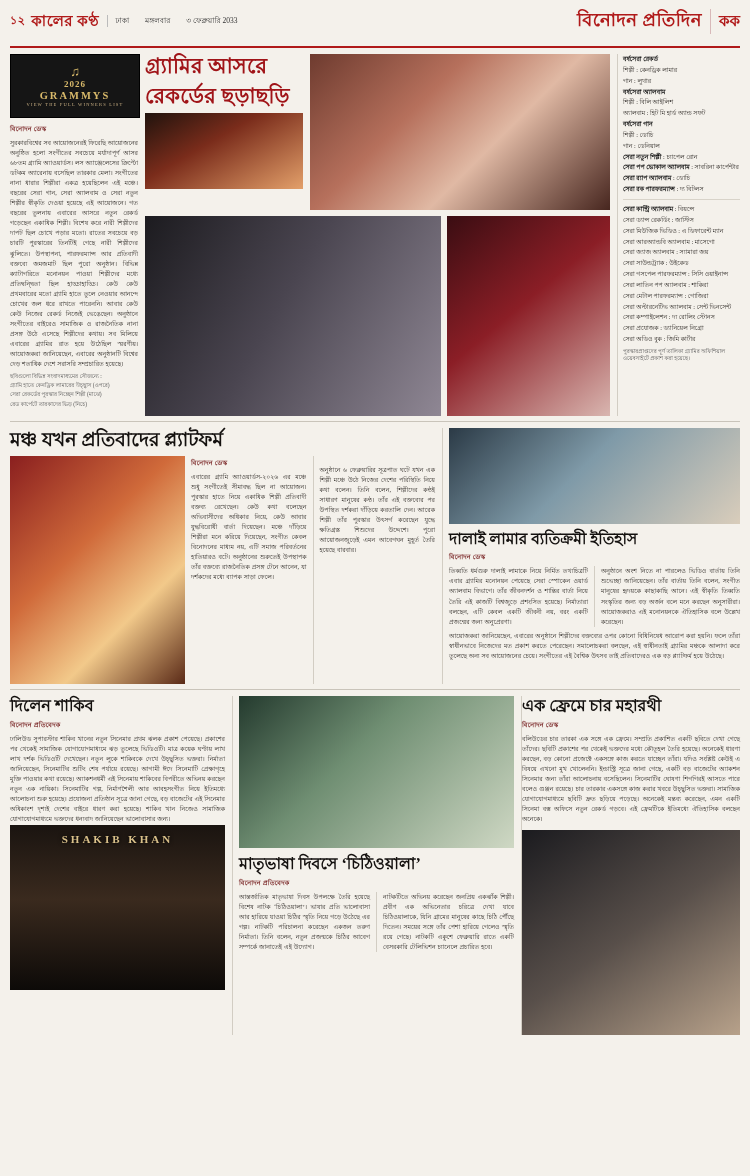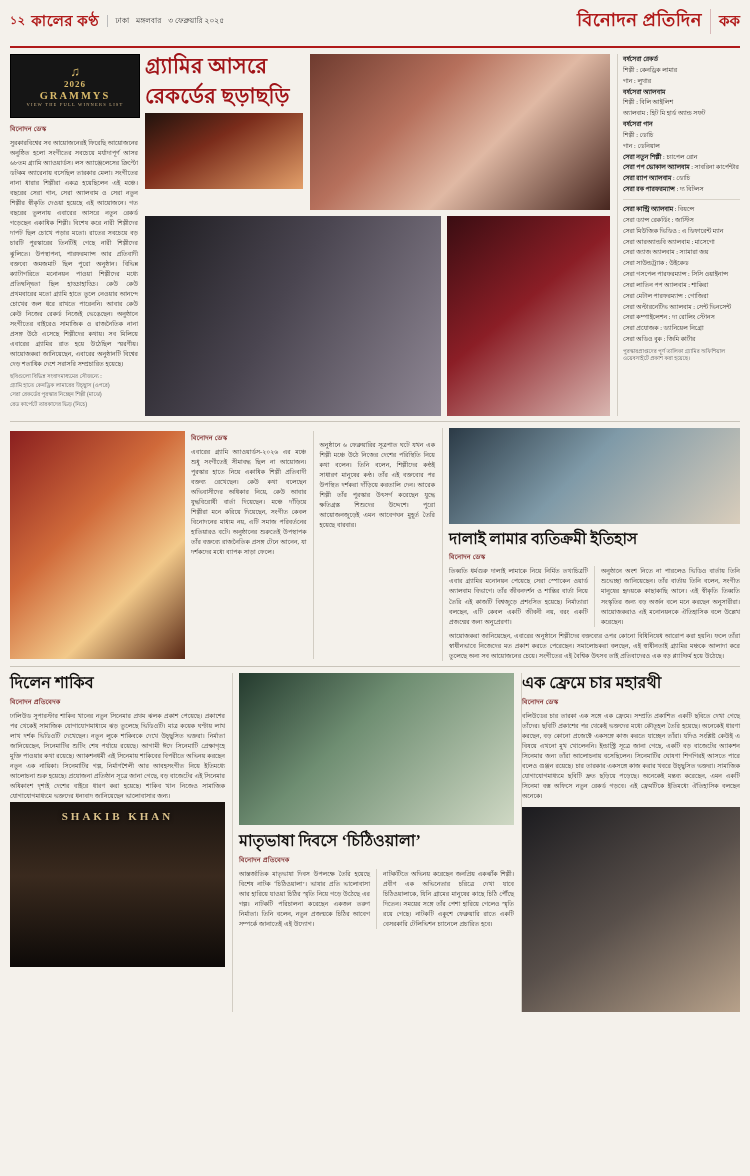--- a/index.html
+++ b/index.html
@@ -26,21 +26,21 @@
     height:26px;
   }
   .mast-left{display:flex;align-items:center;gap:6px;}
   .page-no{
     font-size:11px;color:#b01a1a;font-weight:bold;letter-spacing:0.5px;
   }
   .mast-logo{
     font-size:15px;font-weight:bold;color:#b01a1a;letter-spacing:0.5px;
   }
   .mast-date{
-    font-size:7.5px;color:#333;display:flex;gap:7px;align-items:center;
+    font-size:7.5px;color:#333;display:flex;gap:16px;align-items:center;
     border-left:1px solid #bbb;padding-left:7px;margin-left:2px;
   }
   .mast-right{display:flex;align-items:center;gap:8px;}
   .section-title{
     font-size:18px;font-weight:bold;color:#b01a1a;letter-spacing:0.5px;
   }
   .mast-mark{
     font-size:15px;color:#b01a1a;font-weight:bold;
     border-left:1px solid #d8b9b9;padding-left:8px;
   }
@@ -121,21 +121,21 @@
 
 <div class="page">
 
   <div class="masthead">
     <div class="mast-left">
       <span class="page-no">১২</span>
       <span class="mast-logo">কালের কণ্ঠ</span>
       <span class="mast-date">
         <span>ঢাকা</span>
         <span>মঙ্গলবার</span>
-        <span>৩ ফেব্রুয়ারি ২০২৫</span>
+        <span>৩ ফেব্রুয়ারি 2033</span>
       </span>
     </div>
     <div class="mast-right">
       <span class="section-title">বিনোদন প্রতিদিন</span>
       <span class="mast-mark">কক</span>
     </div>
   </div>
 
   <div class="grammy-wrap">
 
@@ -210,20 +210,21 @@
         <div class="small-cap" style="margin-top:3px;">পুরস্কারপ্রাপ্তদের পূর্ণ তালিকা গ্র্যামির অফিশিয়াল ওয়েবসাইটে প্রকাশ করা হয়েছে।</div>
       </div>
     </div>
   </div>
 
   <div class="rule"></div>
 
   <div class="sec2">
 
     <div style="width:425px;flex:0 0 425px;">
+      <h2 class="head" style="font-size:19px;">মঞ্চ যখন প্রতিবাদের প্ল্যাটফর্ম</h2>
       <div style="display:flex;gap:6px;margin-top:3px;">
         <div class="photo ph6" style="width:175px;height:228px;"></div>
         <div style="flex:1;min-width:0;display:flex;gap:6px;">
           <div style="flex:1;min-width:0;">
             <div class="byline">বিনোদন ডেস্ক</div>
             <p class="body-text">এবারের গ্র্যামি অ্যাওয়ার্ডস-২০২৬ এর মঞ্চে শুধু সংগীতেই সীমাবদ্ধ ছিল না আয়োজন। পুরস্কার হাতে নিয়ে একাধিক শিল্পী প্রতিবাদী বক্তব্য রেখেছেন। কেউ কথা বলেছেন অভিবাসীদের অধিকার নিয়ে, কেউ আবার যুদ্ধবিরোধী বার্তা দিয়েছেন। মঞ্চে দাঁড়িয়ে শিল্পীরা মনে করিয়ে দিয়েছেন, সংগীত কেবল বিনোদনের মাধ্যম নয়, এটি সমাজ পরিবর্তনের হাতিয়ারও বটে। অনুষ্ঠানের শুরুতেই উপস্থাপক তাঁর বক্তব্যে রাজনৈতিক প্রসঙ্গ টেনে আনেন, যা দর্শকদের মধ্যে ব্যাপক সাড়া ফেলে।</p>
           </div>
           <div class="col-sep"></div>
           <div style="flex:1;min-width:0;">
             <p class="body-text" style="margin-top:9px;">অনুষ্ঠানে ৬ ফেব্রুয়ারির সূত্রপাত ঘটে যখন এক শিল্পী মঞ্চে উঠে নিজের দেশের পরিস্থিতি নিয়ে কথা বলেন। তিনি বলেন, শিল্পীদের কণ্ঠই সাধারণ মানুষের কণ্ঠ। তাঁর এই বক্তব্যের পর উপস্থিত দর্শকরা দাঁড়িয়ে করতালি দেন। আরেক শিল্পী তাঁর পুরস্কার উৎসর্গ করেছেন যুদ্ধে ক্ষতিগ্রস্ত শিশুদের উদ্দেশে। পুরো আয়োজনজুড়েই এমন আবেগঘন মুহূর্ত তৈরি হয়েছে বারবার।</p>

